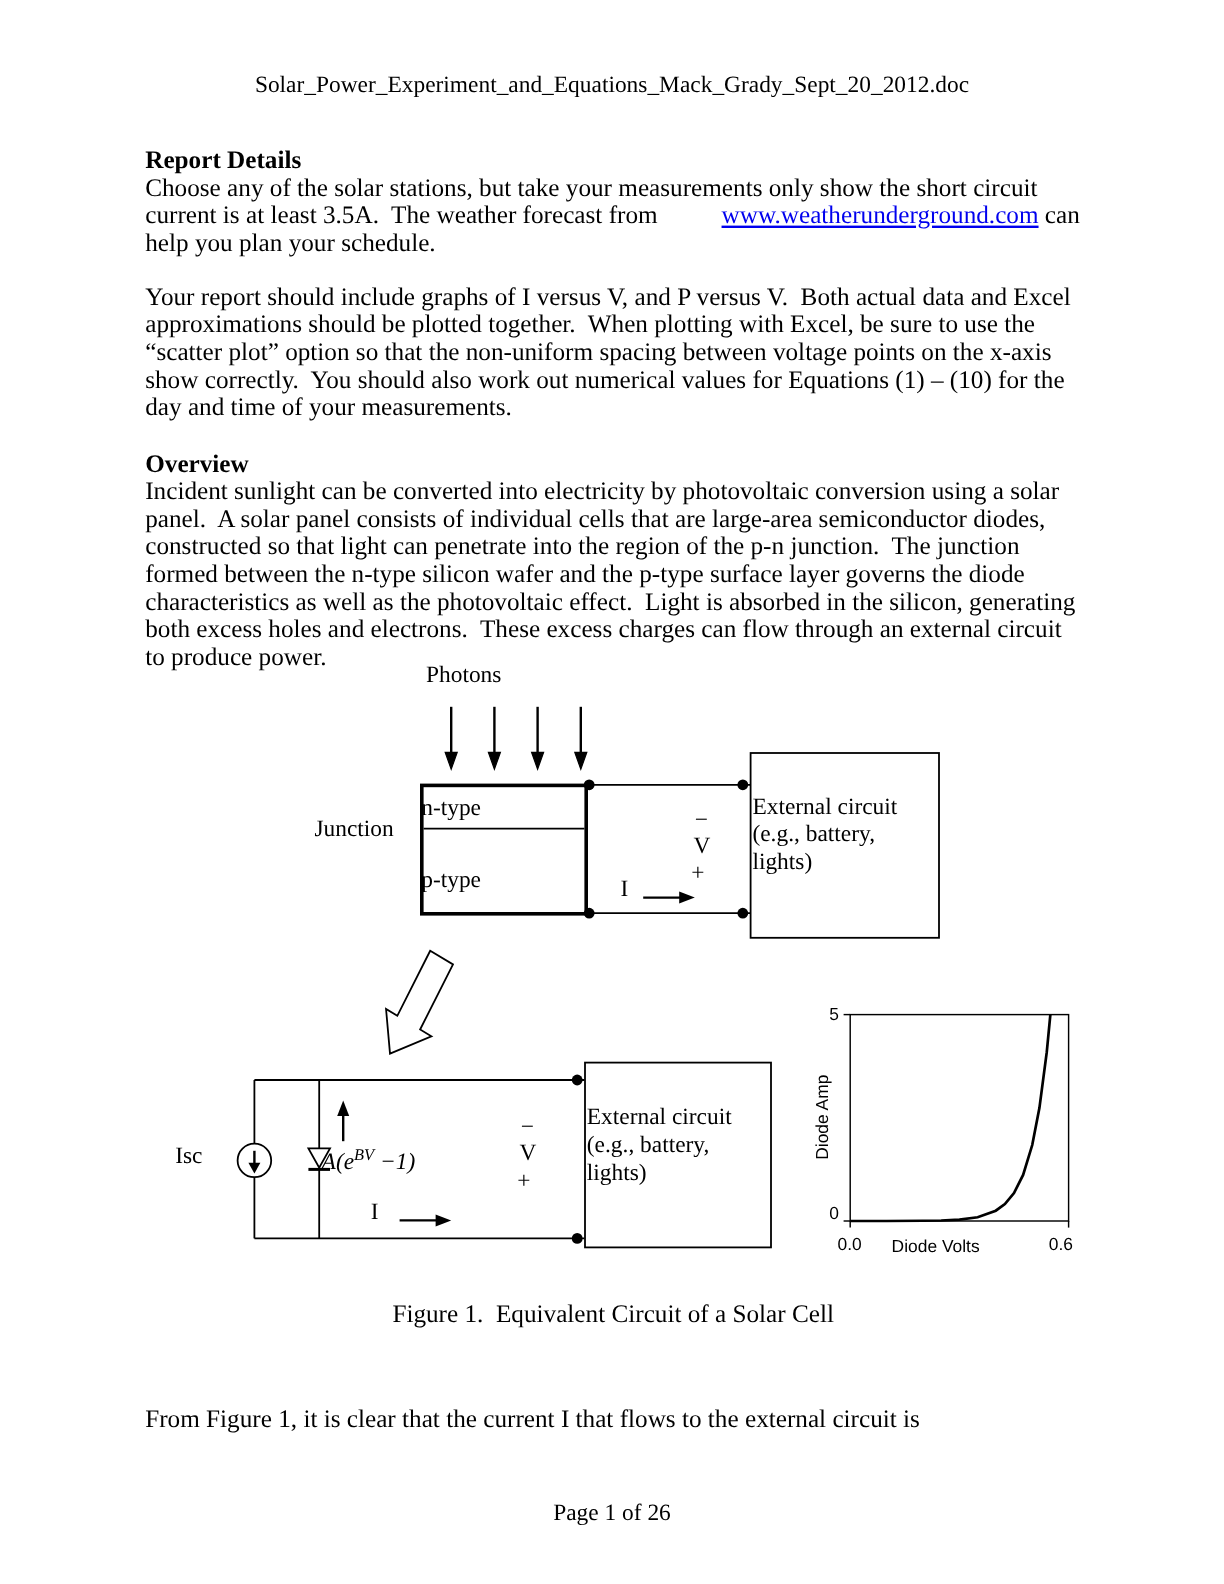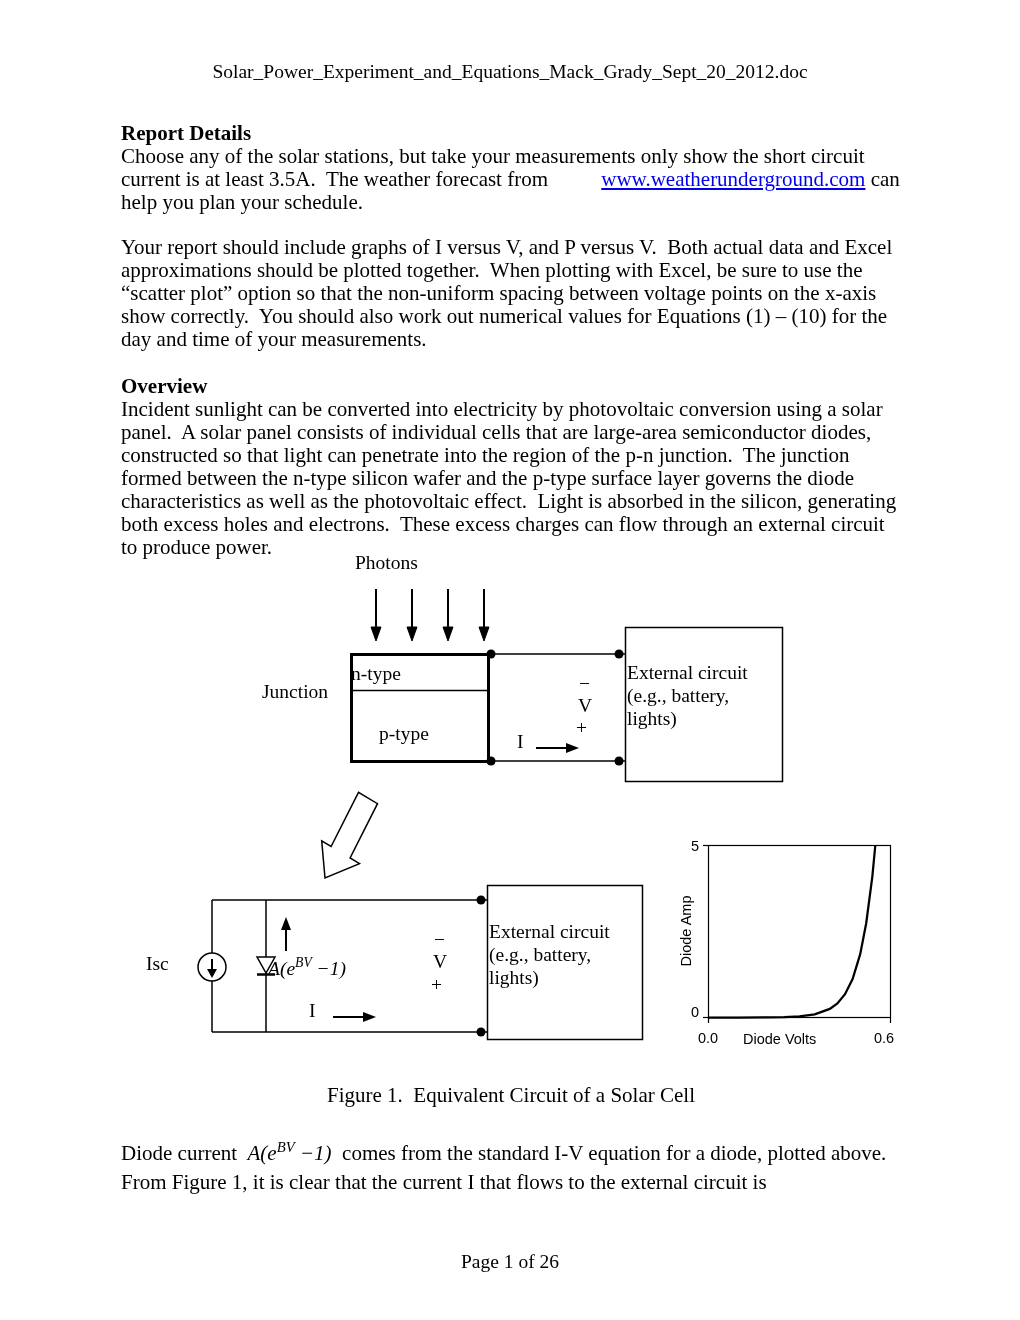--- a/index.html
+++ b/index.html
@@ -113,21 +113,21 @@
       <line x1="703" y1="1017.5" x2="708.5" y2="1017.5"></line>
       <line x1="708.5" y1="1017.5" x2="708.5" y2="1023"></line>
       <line x1="890.5" y1="1017.5" x2="890.5" y2="1023"></line>
     </g>
     <path id="diode-curve" fill="none" stroke="#000" stroke-width="2.25" d="M708.5,1017.5 L738.8,1017.5 L769.2,1017.3 L784.3,1017.1 L799.5,1016.3 L814.7,1014.4 L829.8,1008.9 L837.4,1003.4 L845.0,994.2 L852.6,979.1 L860.2,954.2 L866.2,923.2 L872.3,876.8 L875.3,845.5"></path>
   </svg>
 
   <div class="lbl lblc" style="left:355px; top:551px; width:160px;">Photons</div>
   <div class="lbl" style="left:262px; top:680px;">Junction</div>
   <div class="lbl lblc" style="left:351px; top:662px; width:112px;">n-type</div>
-  <div class="lbl lblc" style="left:351px; top:722px; width:110px;padding-left:28px;">p-type</div>
+  <div class="lbl lblc" style="left:351px; top:722px; width:110px;">p-type</div>
   <div class="lbl lblc" style="left:627px; top:661px; width:154px;">
     <div>External circuit</div>
     <div>(e.g., battery,</div>
     <div>lights)</div>
   </div>
   <div class="lbl" style="left:579px; top:672px;">−</div>
   <div class="lbl" style="left:578px; top:694px;">V</div>
   <div class="lbl" style="left:576px; top:716px;">+</div>
   <div class="lbl" style="left:517px; top:730px;">I</div>
 
@@ -145,18 +145,17 @@
 
   <div class="chartlbl" style="left:691px; top:837px;">5</div>
   <div class="chartlbl" style="left:691px; top:1003px;">0</div>
   <div class="chartlbl" style="left:698px; top:1029px;">0.0</div>
   <div class="chartlbl" style="left:874px; top:1029px;">0.6</div>
   <div class="chartlbl lblc" style="left:743px; top:1030px; width:115px;">Diode Volts</div>
   <div class="chartlbl ylabel-rot" style="left:606px; top:922px; width:160px;">Diode Amp</div>
 
   <div class="block center" style="top:1084px">Figure 1.  Equivalent Circuit of a Solar Cell</div>
 
-  <div class="block" style="top:1136px"><span>Diode current  </span><span class="math"><span>A(e</span><sup>BV</sup><span> −1)</span></span><span>  comes from the standard I-V equation for a diode, plotted above.</span></div>
   <div class="block" style="top:1171px">From Figure 1, it is clear that the current I that flows to the external circuit is</div>
 
   <div class="hdr" style="top:1251px">Page 1 of 26</div>
 
 </div>
 
 </body></html>

